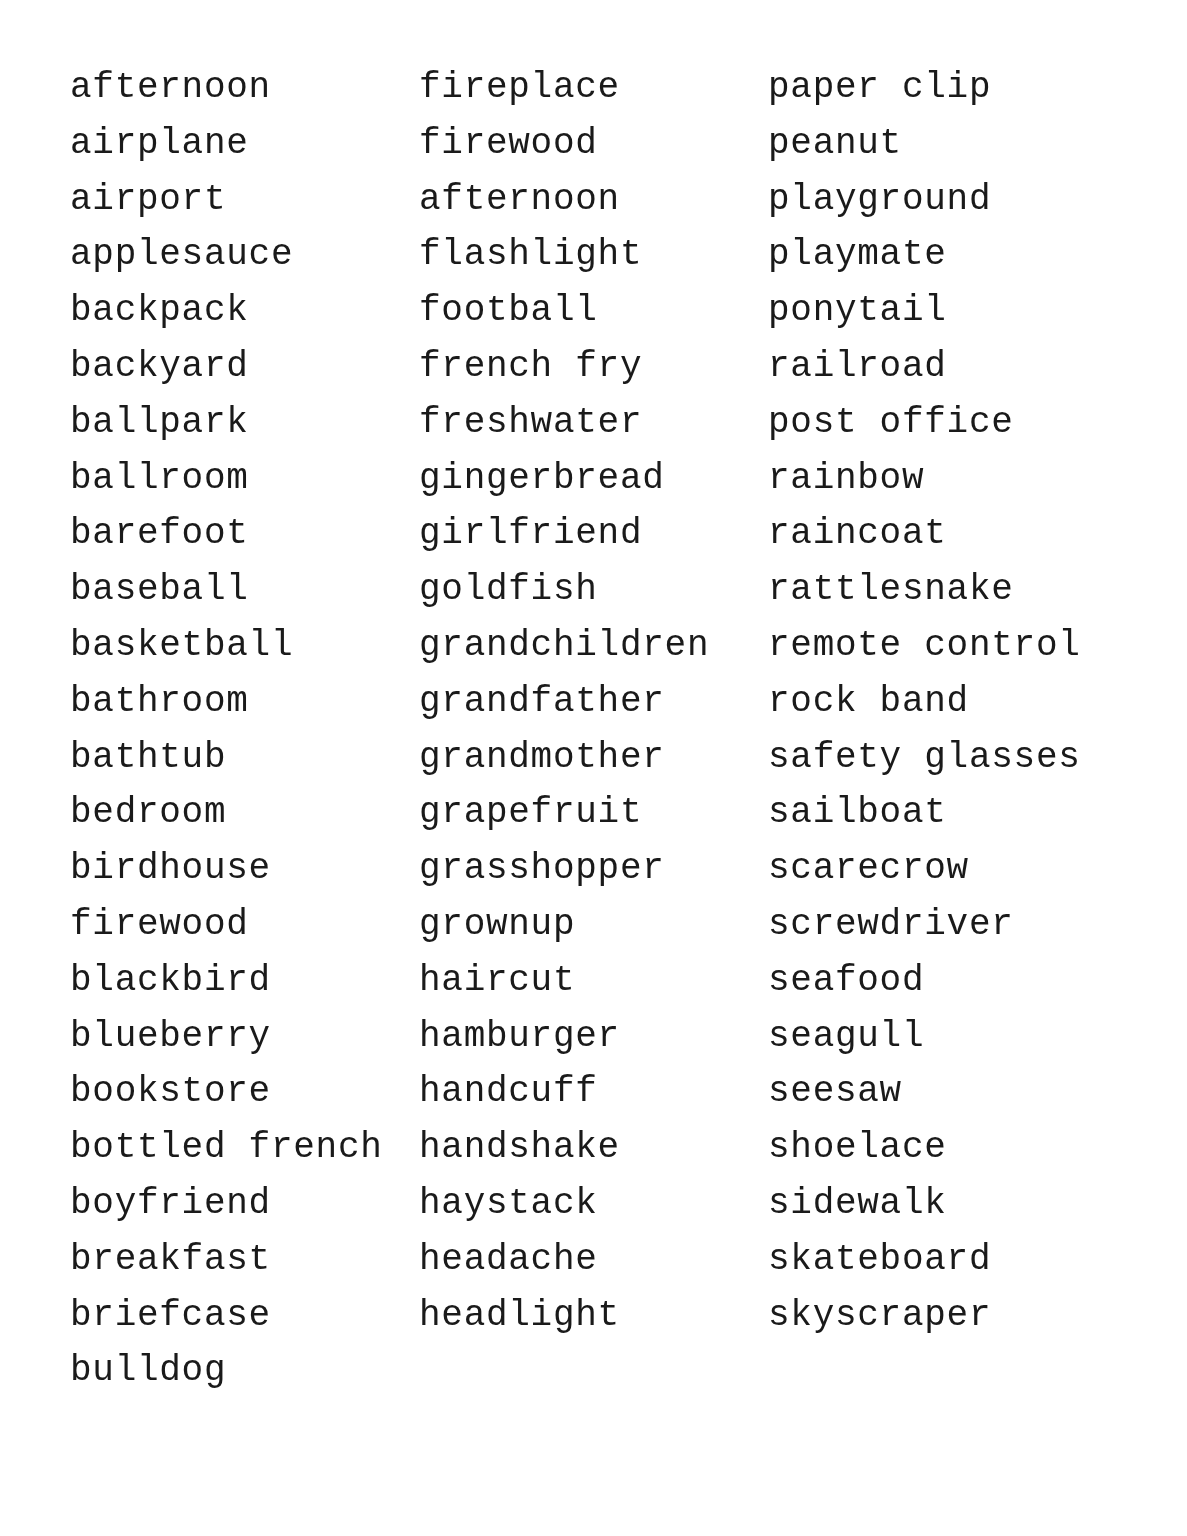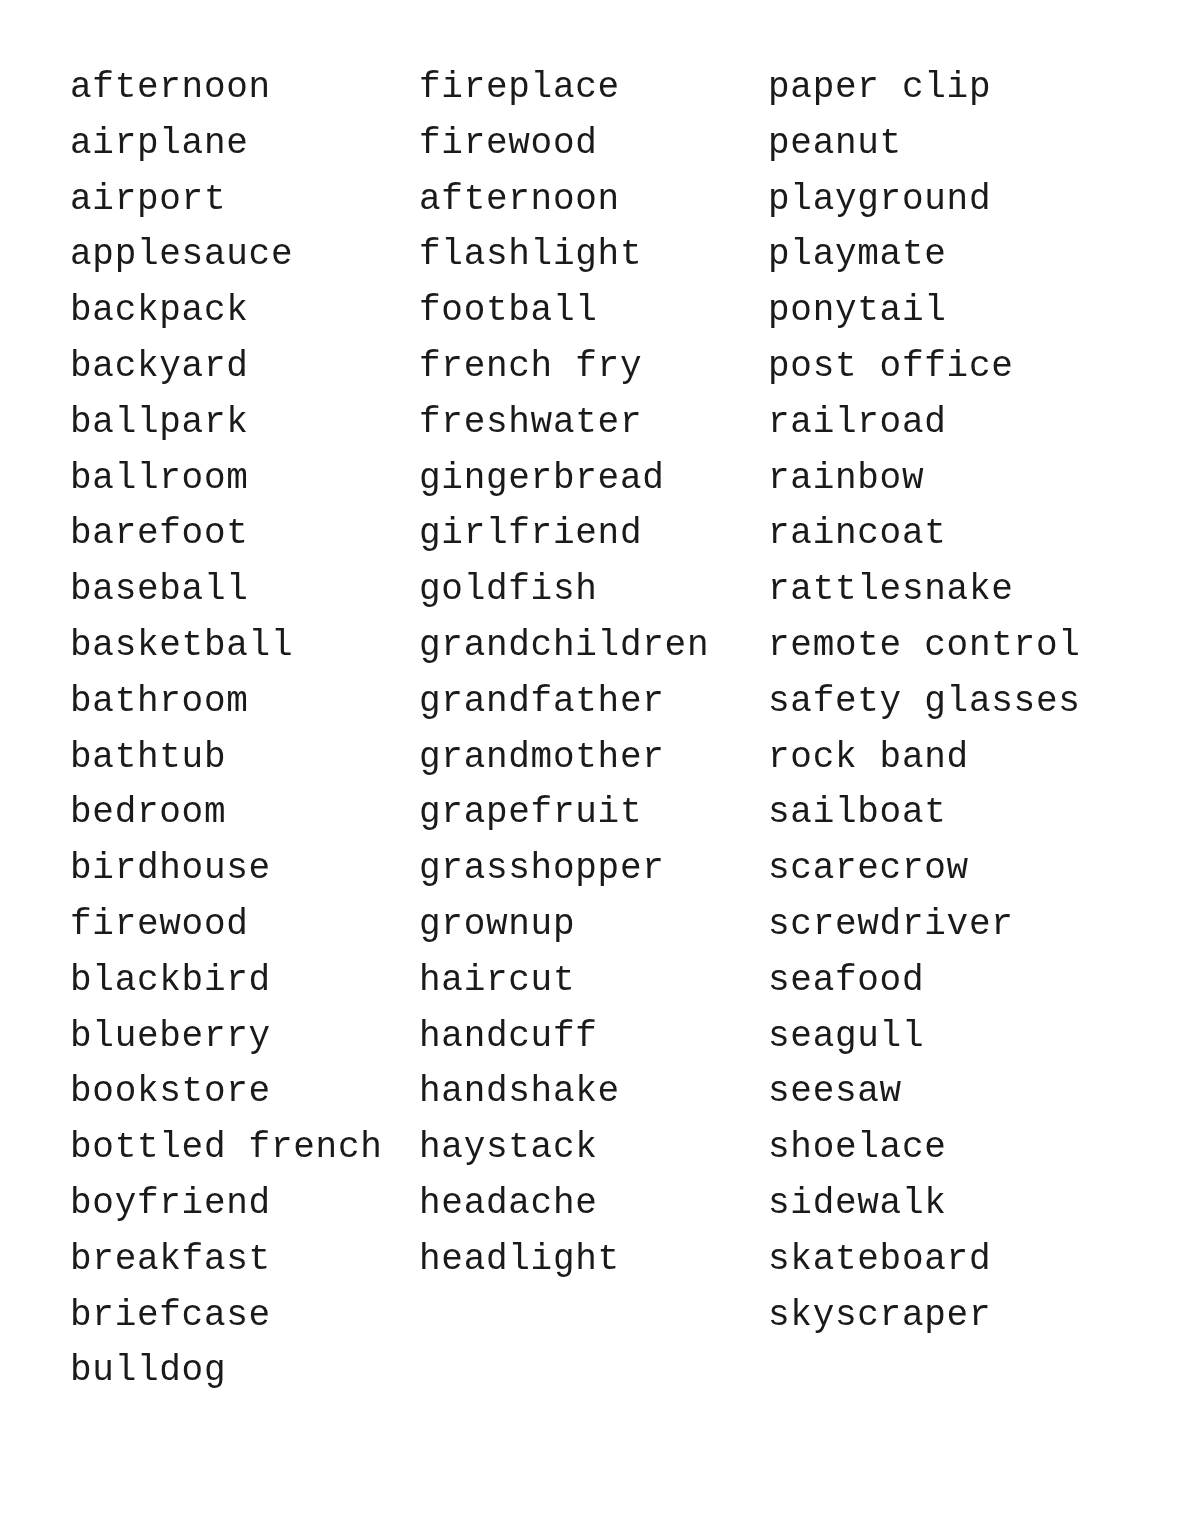--- a/index.html
+++ b/index.html
@@ -80,40 +80,41 @@
       <div class="word-item">gingerbread</div>
       <div class="word-item">girlfriend</div>
       <div class="word-item">goldfish</div>
       <div class="word-item">grandchildren</div>
       <div class="word-item">grandfather</div>
       <div class="word-item">grandmother</div>
       <div class="word-item">grapefruit</div>
       <div class="word-item">grasshopper</div>
       <div class="word-item">grownup</div>
       <div class="word-item">haircut</div>
+      <div class="word-item">hamburger</div>
       <div class="word-item">handcuff</div>
       <div class="word-item">handshake</div>
       <div class="word-item">haystack</div>
       <div class="word-item">headache</div>
       <div class="word-item">headlight</div>
     </div>
     <div class="column">
       <div class="word-item">paper clip</div>
       <div class="word-item">peanut</div>
       <div class="word-item">playground</div>
       <div class="word-item">playmate</div>
       <div class="word-item">ponytail</div>
+      <div class="word-item">railroad</div>
       <div class="word-item">post office</div>
-      <div class="word-item">railroad</div>
       <div class="word-item">rainbow</div>
       <div class="word-item">raincoat</div>
       <div class="word-item">rattlesnake</div>
       <div class="word-item">remote control</div>
+      <div class="word-item">rock band</div>
       <div class="word-item">safety glasses</div>
-      <div class="word-item">rock band</div>
       <div class="word-item">sailboat</div>
       <div class="word-item">scarecrow</div>
       <div class="word-item">screwdriver</div>
       <div class="word-item">seafood</div>
       <div class="word-item">seagull</div>
       <div class="word-item">seesaw</div>
       <div class="word-item">shoelace</div>
       <div class="word-item">sidewalk</div>
       <div class="word-item">skateboard</div>
       <div class="word-item">skyscraper</div>

